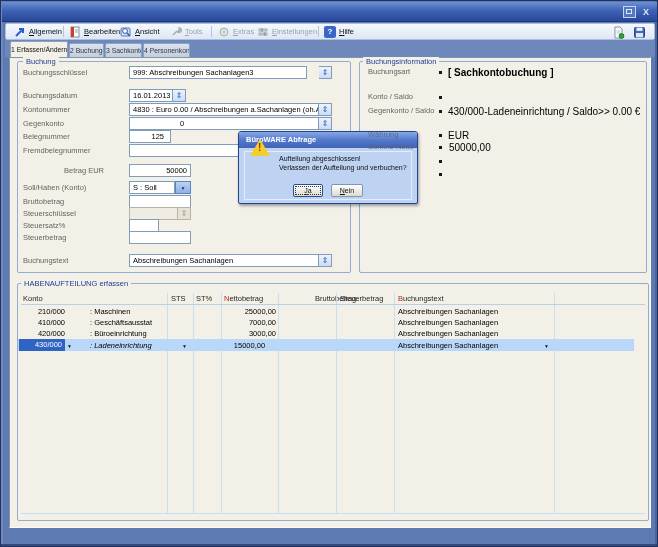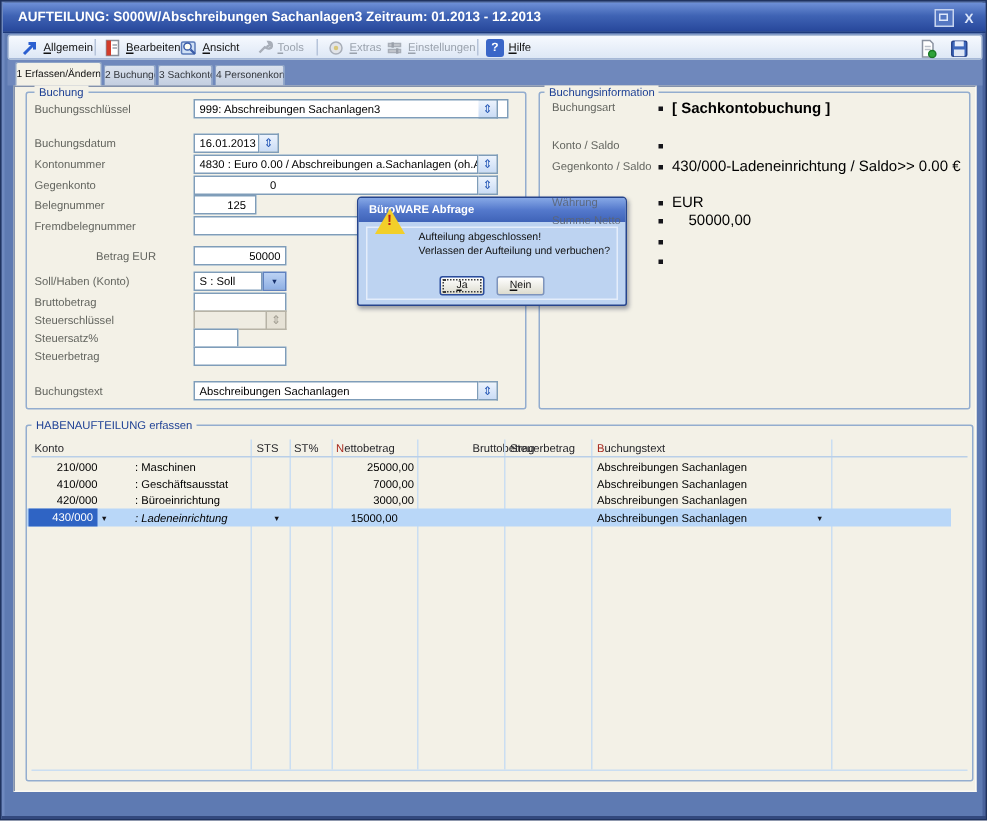--- a/index.html
+++ b/index.html
@@ -72,21 +72,20 @@
        background:linear-gradient(180deg,#ffffff,#dddccf);border:1px solid #7e94bc;border-radius:2px;}
   .btn.focus{border:1px solid #2a4c9c;outline:1px dotted #3b3b3b;outline-offset:-3px;}
   .above-dialog{z-index:11;color:#5b6577;opacity:.9;}
 </style>
 </head>
 <body>
 
 <div class="window">
 
   <div class="titlebar">
-    <div class="title-text">AUFTEILUNG: S000W/Abschreibungen Sachanlagen3 Zeitraum: 01.2013 - 12.2013</div>
     <div class="tb-btn restore-box" style="left:621px;">
         <span class="inner"></span>
       </div>
     <div class="tb-btn" style="left:638px;width:12px;font-weight:bold;">X</div>
   </div>
 
   <div class="toolbar">
     <div class="menu-item" style="left:6px;">
       <svg class="icon12" viewBox="0 0 12 12">
           <path d="M2 10 L9 3 M5 3 H9 V7" stroke="#2b5fd0" stroke-width="2" fill="none"></path>
@@ -158,21 +157,21 @@
     <div class="tab inactive" style="left:100px;width:37px;">3 Sachkonten</div>
     <div class="tab inactive" style="left:138px;width:47px;">4 Personenkonten</div>
   </div>
 
   <div class="content"></div>
 
   <div class="grp" style="left:16px;top:60px;width:334px;height:212px;"></div>
   <div class="grp-title" style="left:22px;top:56px;">Buchung</div>
 
   <div class="lbl" style="left:22px;top:67px;">Buchungsschlüssel</div>
-  <div class="field" style="left:128px;top:65px;width:210px;">999: Abschreibungen Sachanlagen3</div>
+  <div class="field" style="left:128px;top:65px;width:178px;">999: Abschreibungen Sachanlagen3</div>
   <div class="combo-btn" style="left:318px;top:65px;">⇕</div>
 
   <div class="lbl" style="left:22px;top:90px;">Buchungsdatum</div>
   <div class="field" style="left:128px;top:88px;width:44px;">16.01.2013 Mi</div>
   <div class="combo-btn" style="left:172px;top:88px;">⇕</div>
 
   <div class="lbl" style="left:22px;top:104px;">Kontonummer</div>
   <div class="field right" style="left:128px;top:102px;width:190px;">4830 : Euro 0.00 / Abschreibungen a.Sachanlagen (oh.AfA</div>
   <div class="combo-btn" style="left:318px;top:102px;">⇕</div>
 
@@ -223,21 +222,21 @@
   <div class="info-label" style="left:367px;top:105px;">Gegenkonto / Saldo</div>
   <div class="bullet" style="left:438px;top:109px;"></div>
   <div class="info-value" style="left:447px;top:105px;">430/000-Ladeneinrichtung / Saldo&gt;&gt; 0.00 €</div>
 
   <div class="info-label above-dialog" style="left:367px;top:129px;">Währung</div>
   <div class="bullet" style="left:438px;top:133px;"></div>
   <div class="info-value" style="left:447px;top:129px;">EUR</div>
 
   <div class="info-label above-dialog" style="left:367px;top:141px;">Summe Netto</div>
   <div class="bullet" style="left:438px;top:145px;"></div>
-  <div class="info-value" style="left:458px;top:141px;">50000,00</div>
+  <div class="info-value" style="left:448px;top:141px;">50000,00</div>
 
   <div class="bullet" style="left:438px;top:159px;"></div>
   <div class="bullet" style="left:438px;top:172px;"></div>
 
   <div class="grp" style="left:16px;top:282px;width:632px;height:238px;"></div>
   <div class="grp-title" style="left:20px;top:278px;">HABENAUFTEILUNG erfassen</div>
 
   <div class="vline" style="left:166px;top:292px;height:220px;"></div>
   <div class="vline" style="left:192px;top:292px;height:220px;"></div>
   <div class="vline" style="left:220px;top:292px;height:220px;"></div>

